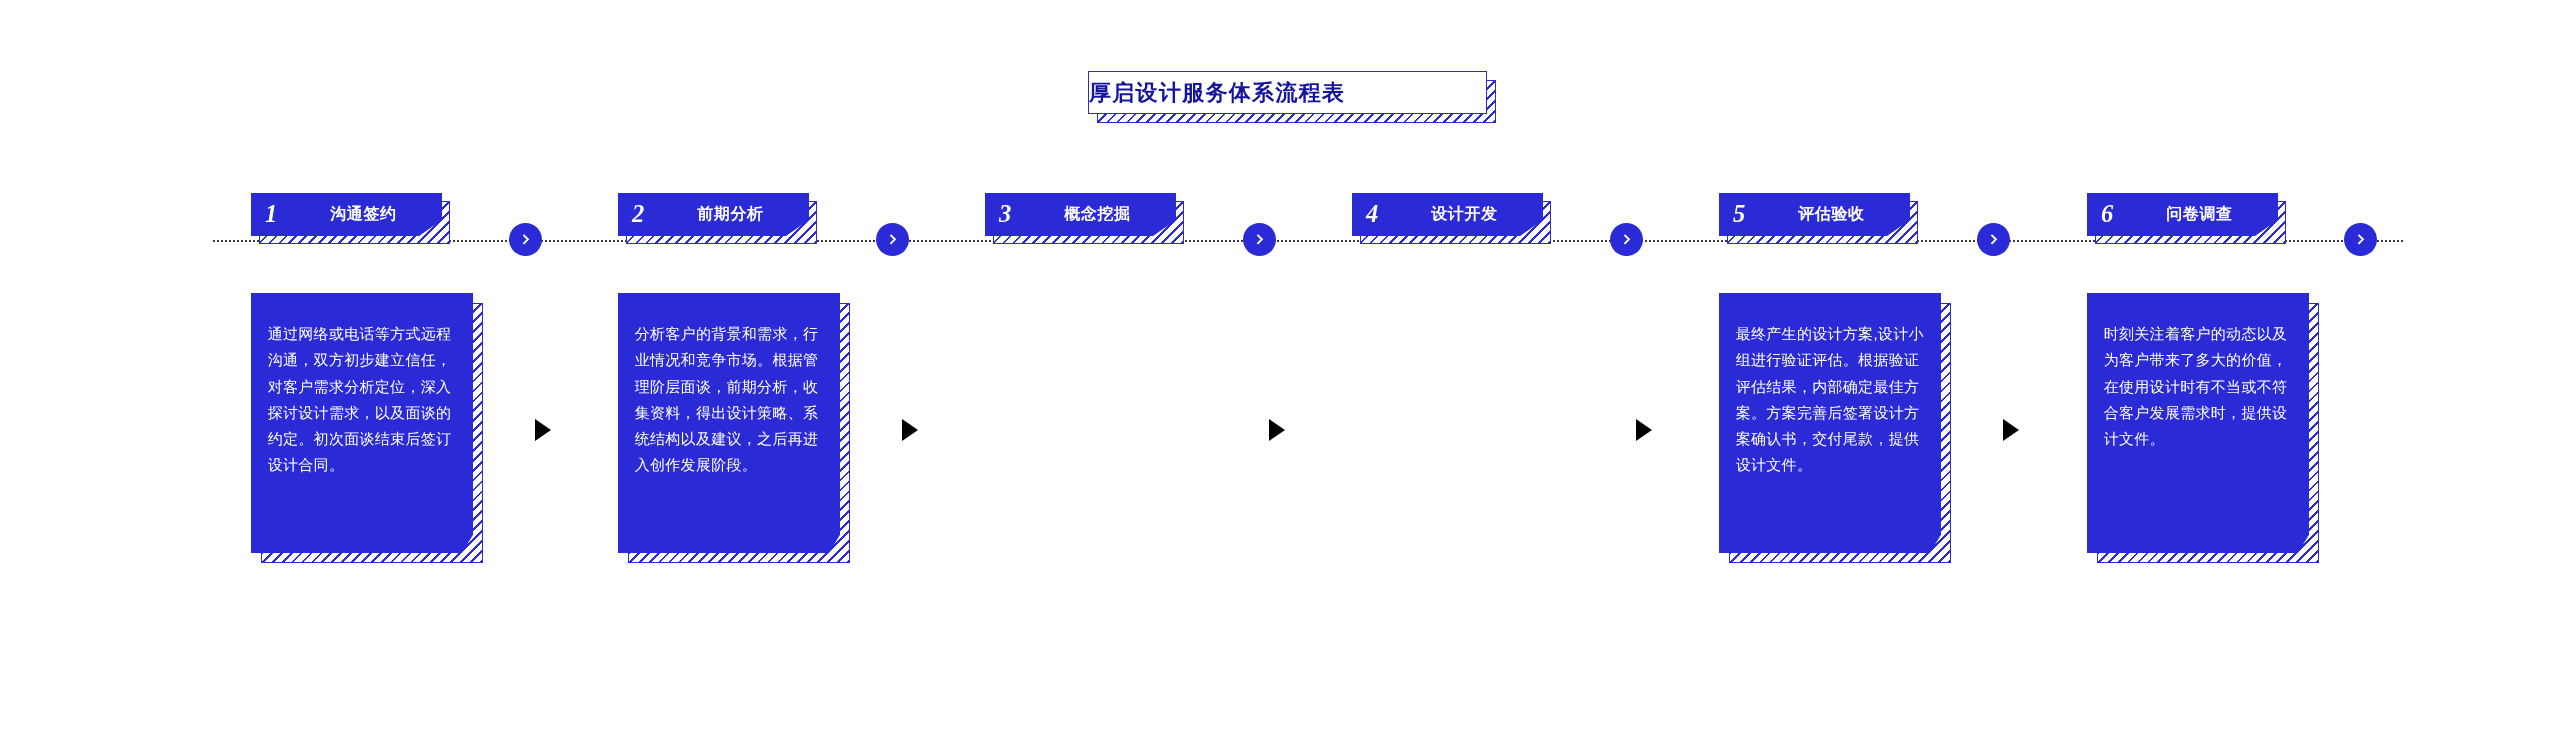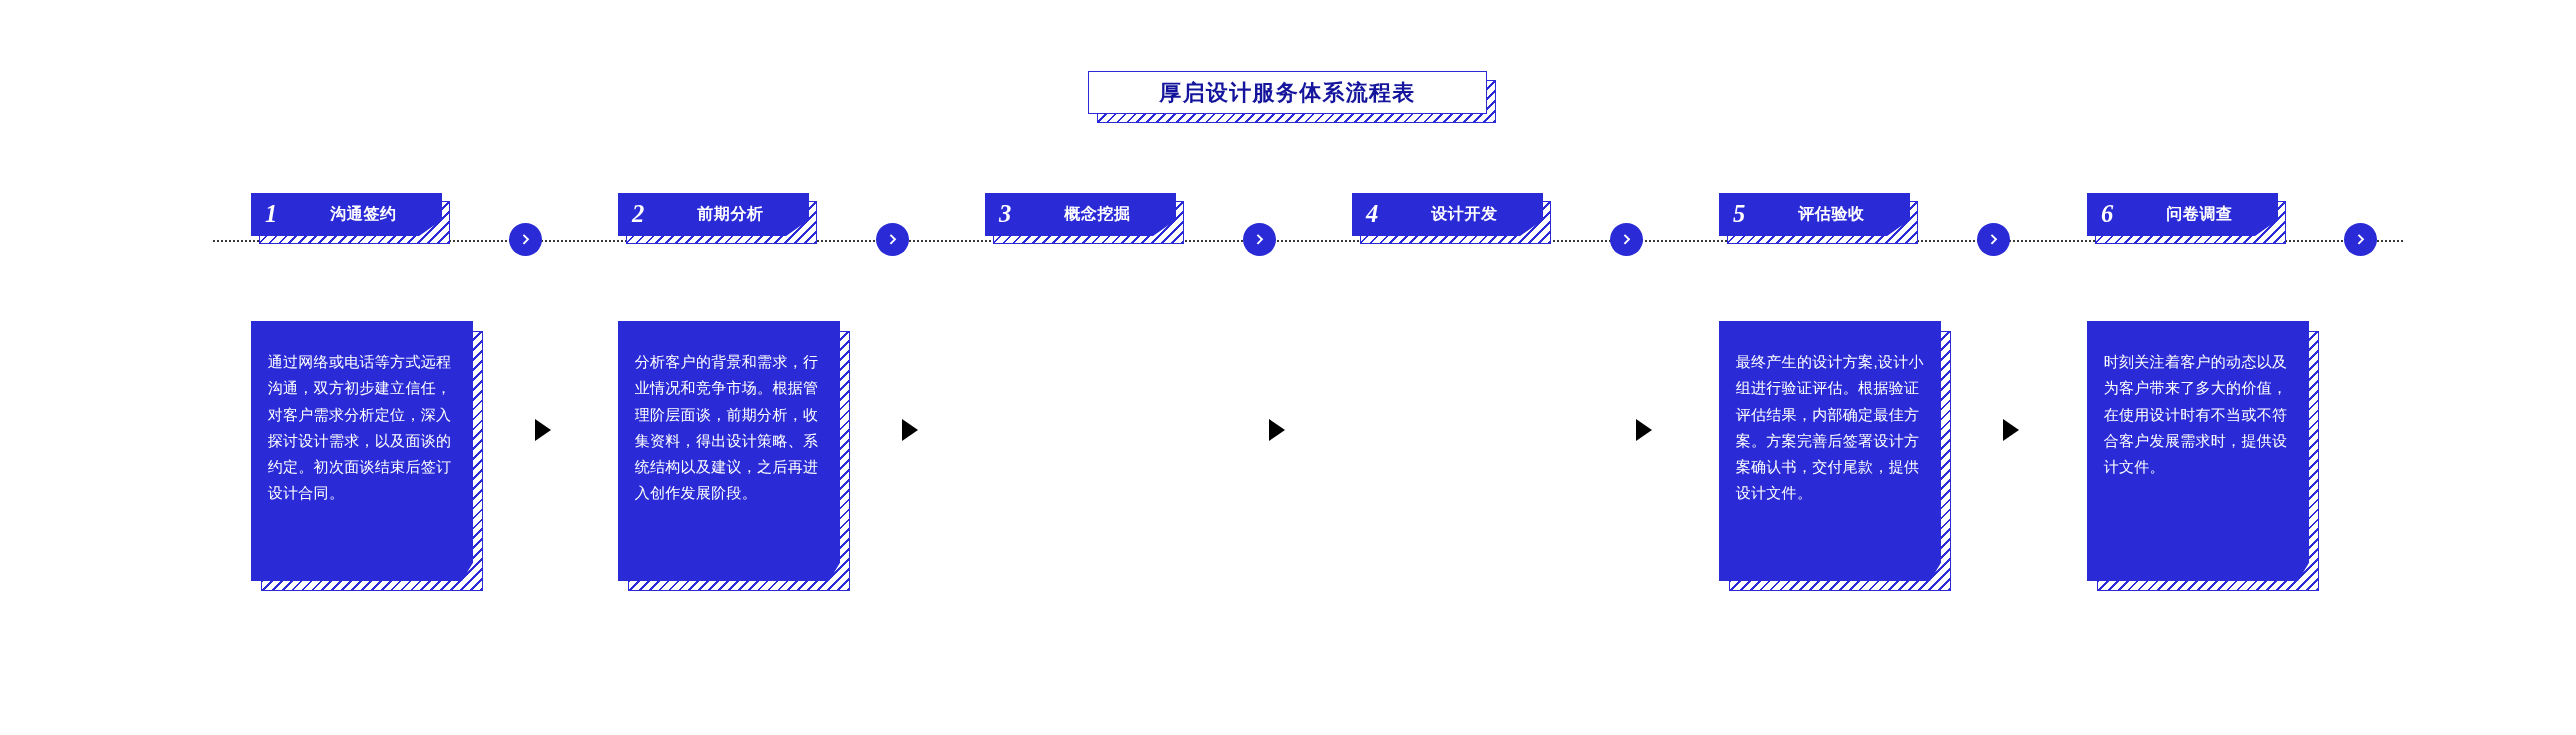--- a/index.html
+++ b/index.html
@@ -42,21 +42,21 @@
     position: absolute;
     left: 0;
     top: 0;
     width: 399px;
     height: 43px;
     background: #ffffff;
     border: 1.9px solid #2a2bd6;
     box-sizing: border-box;
     display: flex;
     align-items: center;
-    justify-content: center;
+    justify-content: flex-start;
   }
   .title-text {
     font-size: 22px;
     font-weight: bold;
     color: #14159c;
     letter-spacing: 1.3px;
     white-space: nowrap;
   }
 
   
@@ -132,21 +132,21 @@
     letter-spacing: 0.6px;
     white-space: nowrap;
     margin-left: 44px;
   }
 
   
   .step-body-wrap {
     position: relative;
     width: 232px;
     height: 332px;
-    margin-top: 80px;
+    margin-top: 52px;
   }
   .step-body-shadow {
     position: absolute;
     left: 10.3px;
     top: 10.3px;
     width: 222px;
     height: 260px;
     background:
       repeating-linear-gradient(
         -45deg,

